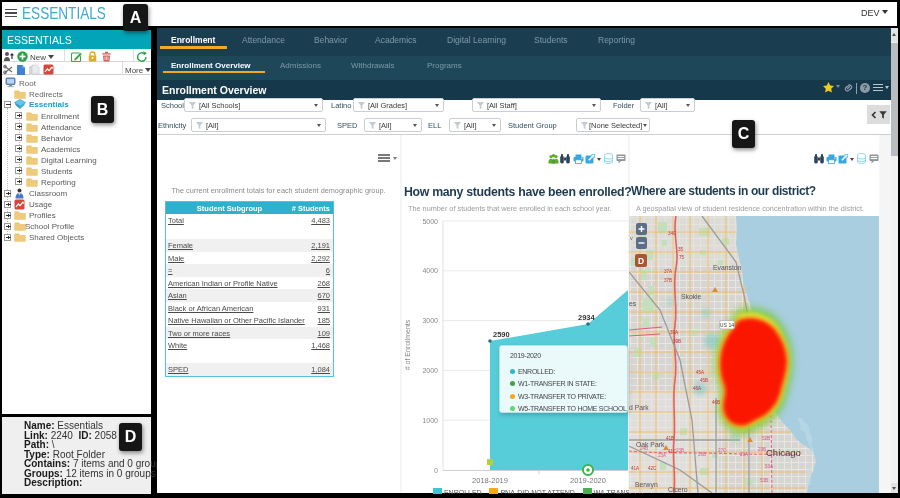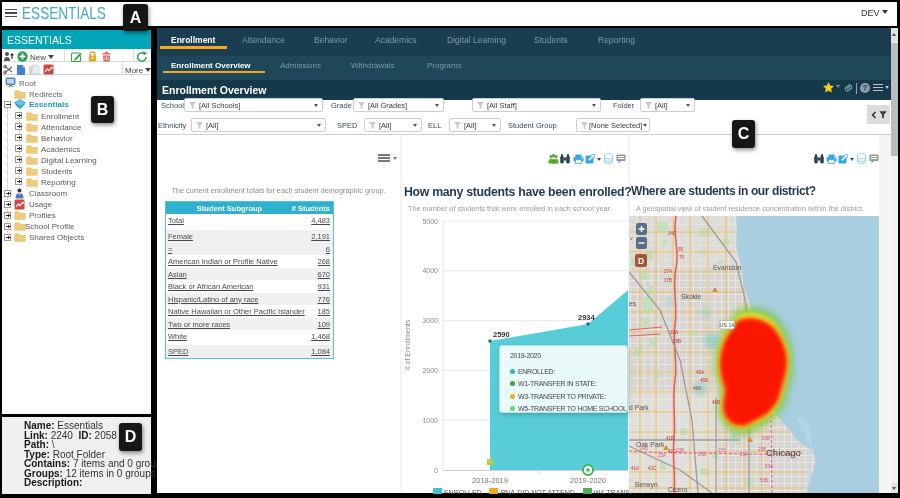--- a/index.html
+++ b/index.html
@@ -276,21 +276,21 @@
 
 <div class="ab" style="left:157px;top:100px;width:734px;height:35.5px;background:#fff;border-bottom:1px solid #cfcfcf"></div>
 <div class="flabel" style="left:161px;top:100.5px">School</div>
 <div class="dd" style="left:184px;top:97.5px;width:139px">
     <svg class="fu" width="7" height="7" viewBox="0 0 8 8">
       <path d="M0 0 H8 L5 4 V8 L3 7 V4 Z" fill="#c3cbd1"></path>
     </svg>
     <span class="tx">[All Schools]</span>
     <span class="cr"></span>
   </div>
-<div class="flabel" style="left:331px;top:100.5px">Grade</div>
+<div class="flabel" style="left:331px;top:100.5px">Latino</div>
 <div class="dd" style="left:353px;top:97.5px;width:91px">
     <svg class="fu" width="7" height="7" viewBox="0 0 8 8">
       <path d="M0 0 H8 L5 4 V8 L3 7 V4 Z" fill="#c3cbd1"></path>
     </svg>
     <span class="tx">[All Grades]</span>
     <span class="cr"></span>
   </div>
 <div class="flabel" style="left:454px;top:118px">Staff</div>
 <div class="dd" style="left:472px;top:97.5px;width:129px">
     <svg class="fu" width="7" height="7" viewBox="0 0 8 8">
@@ -367,57 +367,57 @@
  <div style="height:1.5px;background:#7a7a7a;margin-bottom:1.7px"></div>
  <div style="height:1.5px;background:#7a7a7a"></div>
 </div>
 <div class="ab" style="left:392.5px;top:157px;width:0;height:0;border-left:2.5px solid transparent;border-right:2.5px solid transparent;border-top:3.5px solid #7a7a7a"></div>
 <div class="ab" style="left:158px;top:186px;width:241px;text-align:center;font-size:7.3px;color:#8a8a8a">The current enrollment totals for each student demographic group.</div>
 <div class="ab" style="left:165px;top:201px;width:169px;border:1px solid #55c3da;font-size:7.5px">
  <div style="height:12px;background:#2fb0cd;color:#fff;font-weight:bold;position:relative">
   <span style="position:absolute;left:0;width:127px;text-align:center;top:2px">Student Subgroup</span>
   <span style="position:absolute;right:3px;top:2px"># Students</span>
  </div>
- <div style="height:16px;background:#fff;position:relative;color:#4a4a4a">
+ <div style="height:25px;background:#fff;position:relative;color:#4a4a4a">
       <u style="position:absolute;left:2px;top:2px">Total</u>
       <u style="position:absolute;right:3px;top:2px">4,483</u>
     </div>
  <div style="height:12.5px;background:#f0f0f0;position:relative;color:#4a4a4a">
       <u style="position:absolute;left:2px;top:2px">Female</u>
       <u style="position:absolute;right:3px;top:2px">2,191</u>
     </div>
+ <div style="height:12.5px;background:#fff;position:relative;color:#4a4a4a">
+      <u style="position:absolute;left:2px;top:2px">Male</u>
+      <u style="position:absolute;right:3px;top:2px">2,292</u>
+    </div>
  <div style="height:12.5px;background:#f0f0f0;position:relative;color:#4a4a4a">
       <u style="position:absolute;left:2px;top:2px">=</u>
       <u style="position:absolute;right:3px;top:2px">6</u>
     </div>
  <div style="height:12.5px;background:#fff;position:relative;color:#4a4a4a">
       <u style="position:absolute;left:2px;top:2px">American Indian or Profile Native</u>
       <u style="position:absolute;right:3px;top:2px">268</u>
     </div>
  <div style="height:12.5px;background:#f0f0f0;position:relative;color:#4a4a4a">
       <u style="position:absolute;left:2px;top:2px">Asian</u>
       <u style="position:absolute;right:3px;top:2px">670</u>
     </div>
  <div style="height:12.5px;background:#fff;position:relative;color:#4a4a4a">
       <u style="position:absolute;left:2px;top:2px">Black or African American</u>
       <u style="position:absolute;right:3px;top:2px">931</u>
     </div>
- <div style="height:12.5px;background:#f0f0f0;position:relative;color:#4a4a4a">
-      <u style="position:absolute;left:2px;top:2px">Hispanic/Latino of any race</u>
-      <u style="position:absolute;right:3px;top:2px">776</u>
-    </div>
  <div style="height:12.5px;background:#fff;position:relative;color:#4a4a4a">
       <u style="position:absolute;left:2px;top:2px">Native Hawaiian or Other Pacific Islander</u>
       <u style="position:absolute;right:3px;top:2px">185</u>
     </div>
  <div style="height:12.5px;background:#f0f0f0;position:relative;color:#4a4a4a">
       <u style="position:absolute;left:2px;top:2px">Two or more races</u>
       <u style="position:absolute;right:3px;top:2px">109</u>
     </div>
- <div style="height:15px;background:#fff;position:relative;color:#4a4a4a">
+ <div style="height:24px;background:#fff;position:relative;color:#4a4a4a">
       <u style="position:absolute;left:2px;top:2px">White</u>
       <u style="position:absolute;right:3px;top:2px">1,468</u>
     </div>
  <div style="height:12.5px;background:#f0f0f0;position:relative;color:#4a4a4a">
       <u style="position:absolute;left:2px;top:2px">SPED</u>
       <u style="position:absolute;right:3px;top:2px">1,084</u>
     </div>
 </div>
 
 <svg class="ab" style="left:548px;top:154px" width="11" height="10" viewBox="0 0 11 10">

